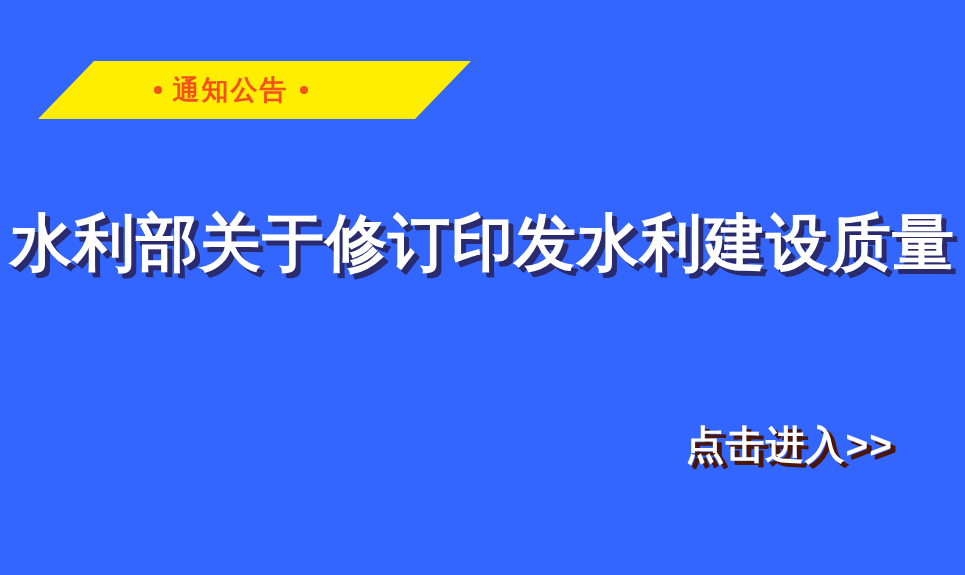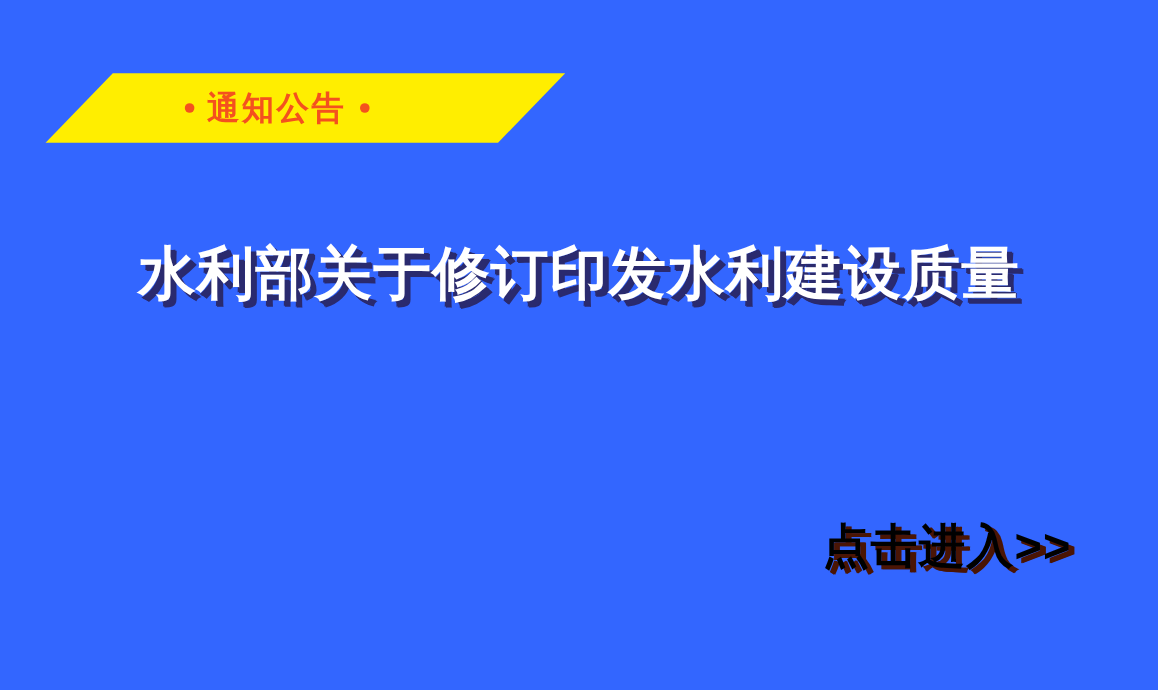--- a/index.html
+++ b/index.html
@@ -56,39 +56,39 @@
     height: 8px;
     border-radius: 50%;
     background: #f4511e;
     flex: none;
   }
 
   
   .headline {
     position: absolute;
     left: 0;
-    top: 194px;
+    top: 208px;
     width: 965px;
     text-align: center;
     color: #ffffff;
-    font-size: 48px;
+    font-size: 62px;
     font-weight: bold;
     line-height: 70px;
     letter-spacing: 1px;
     white-space: nowrap;
     text-shadow: 4px 4px 0 #2a2a6e, 5px 5px 0 #2a2a6e;
   }
   .headline-line { display: block; }
 
   
   .cta {
     position: absolute;
     right: 72px;
-    top: 428px;
-    color: #000000;
+    top: 418px;
+    color: #ffffff;
     font-size: 39px;
     font-weight: bold;
     letter-spacing: 1px;
     white-space: nowrap;
     text-shadow: 4px 4px 0 #4a1505, 5px 4px 0 #4a1505;
     cursor: pointer;
   }
 </style>
 </head>
 <body>

